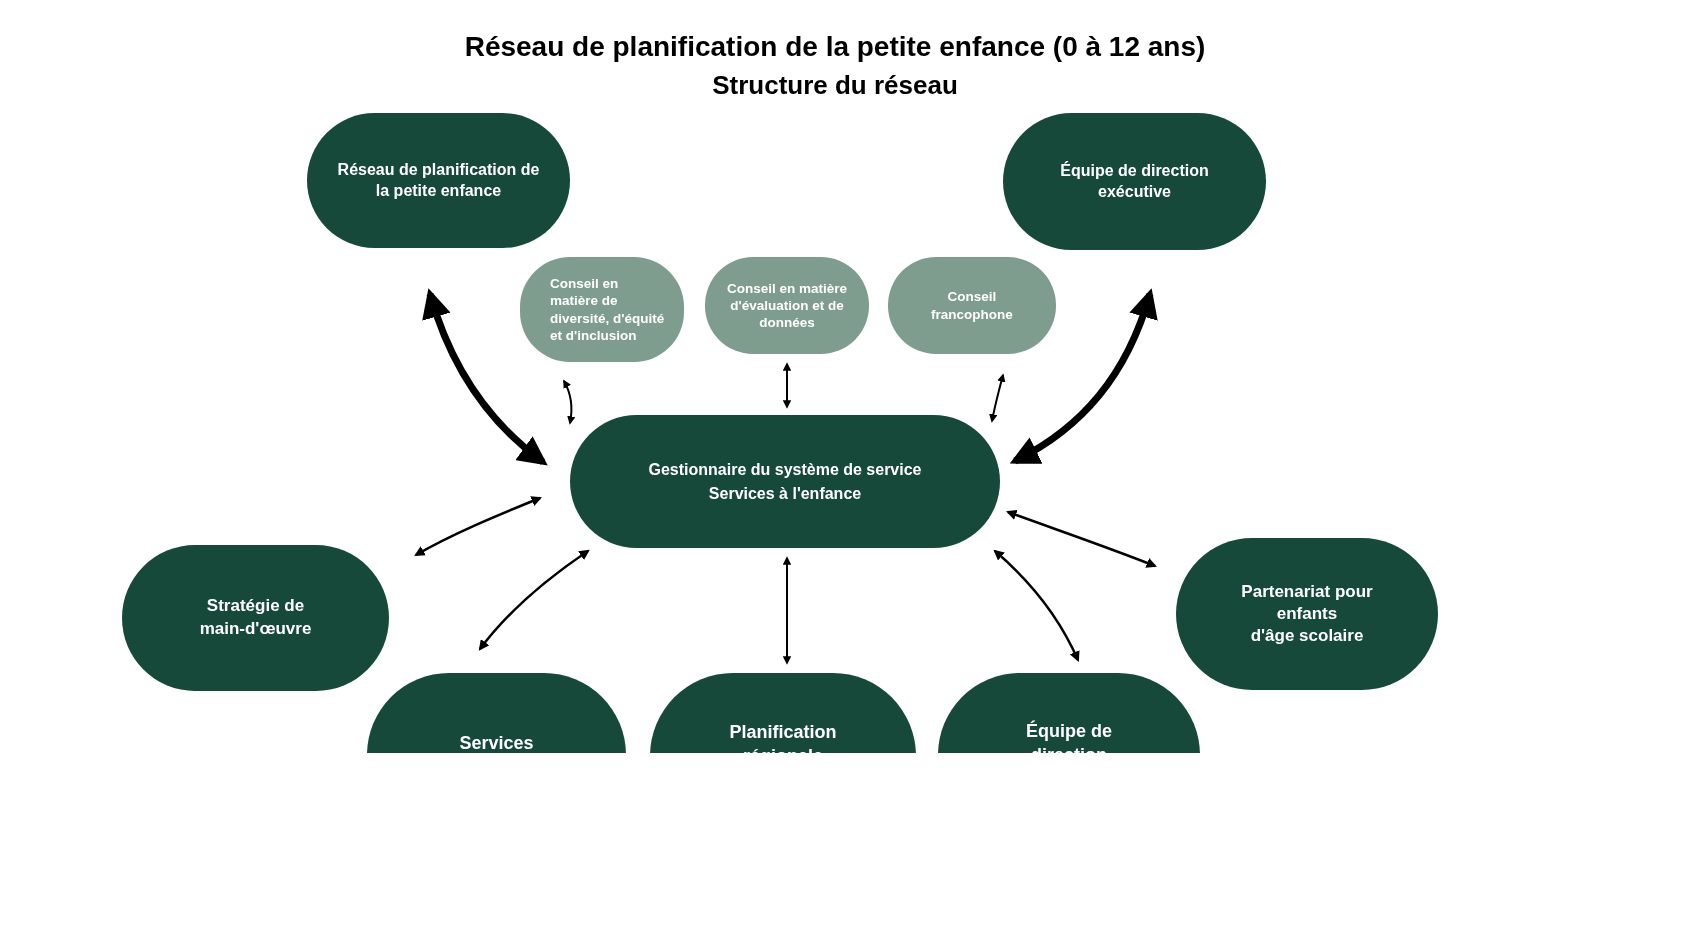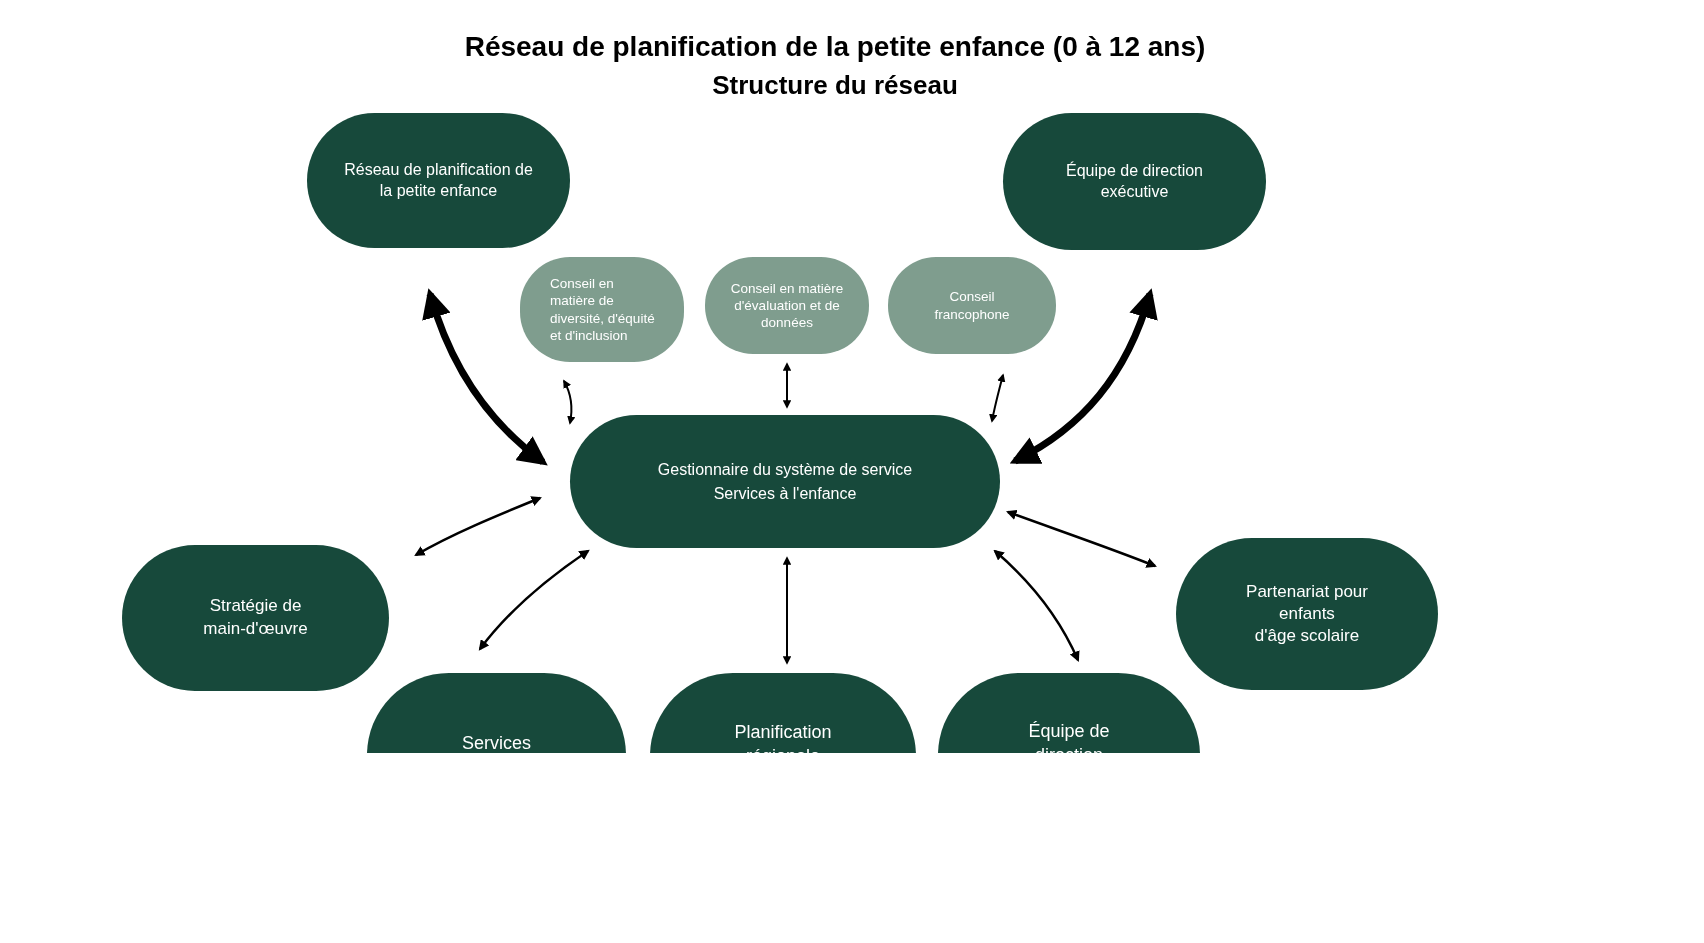--- a/index.html
+++ b/index.html
@@ -9,21 +9,21 @@
   }
   .title-block {
     position:absolute; left:300px; top:30px; width:1070px;
     text-align:center; color:#000;
   }
   .title-l1 { font-size:28px; font-weight:bold; line-height:1.2; }
   .title-l2 { font-size:26px; font-weight:bold; line-height:1.2; margin-top:6px; }
 
   .node {
     position:absolute; display:flex; align-items:center; justify-content:center;
-    color:#ffffff; font-weight:normal; text-align:center;
+    color:#ffffff; font-weight:bold; text-align:center;
   }
   .node > span { white-space:pre-line; width:100%; padding:0 16px; box-sizing:border-box; }
   .dark { background:#17493B; }
   .sage { background:#7F9D8E; }
 
   .n-reseau        { left:307px; top:113px;  width:263px; height:135px; border-radius:68px; font-size:16px; line-height:1.3; }
   .n-executive     { left:1003px; top:113px; width:263px; height:137px; border-radius:69px; font-size:16px; line-height:1.3; }
   .n-diversite     { left:520px; top:257px;  width:164px; height:105px; border-radius:50px; font-size:13.5px; line-height:1.28; }
   .n-diversite > span { text-align:left; padding-left:30px; }
   .n-evaluation    { left:705px; top:257px;  width:164px; height:97px;  border-radius:48px; font-size:13.5px; line-height:1.28; }

